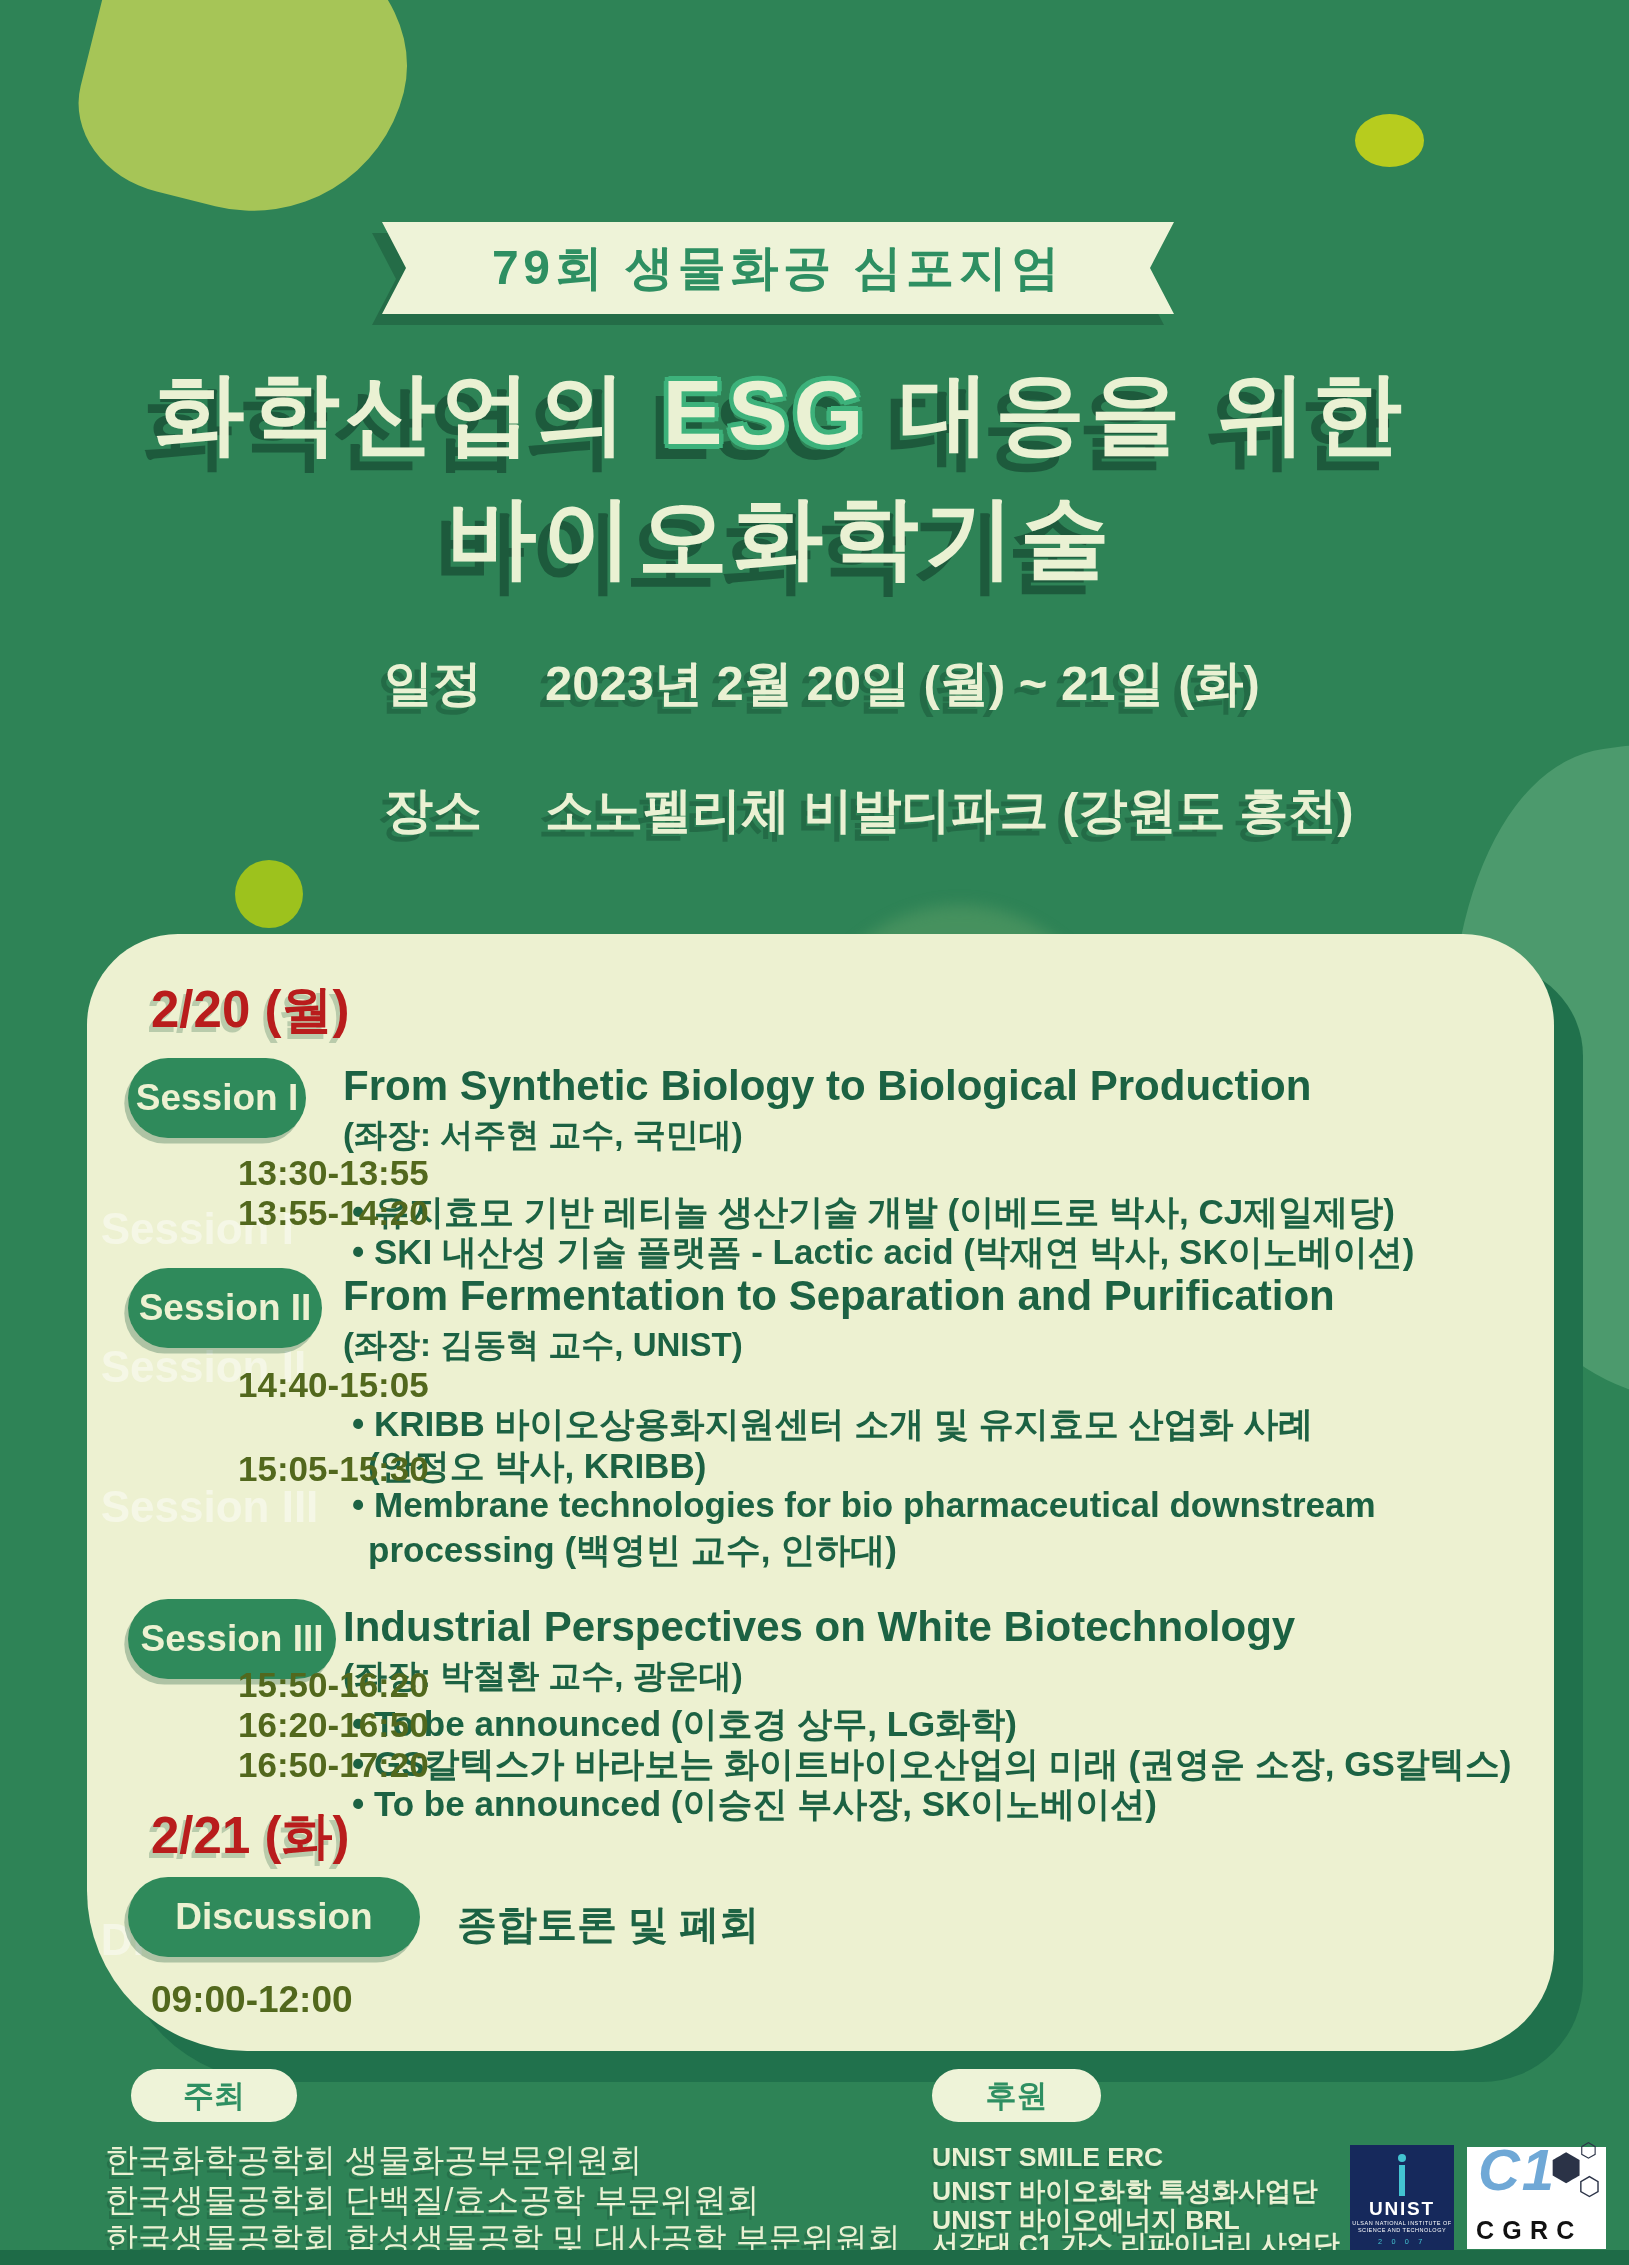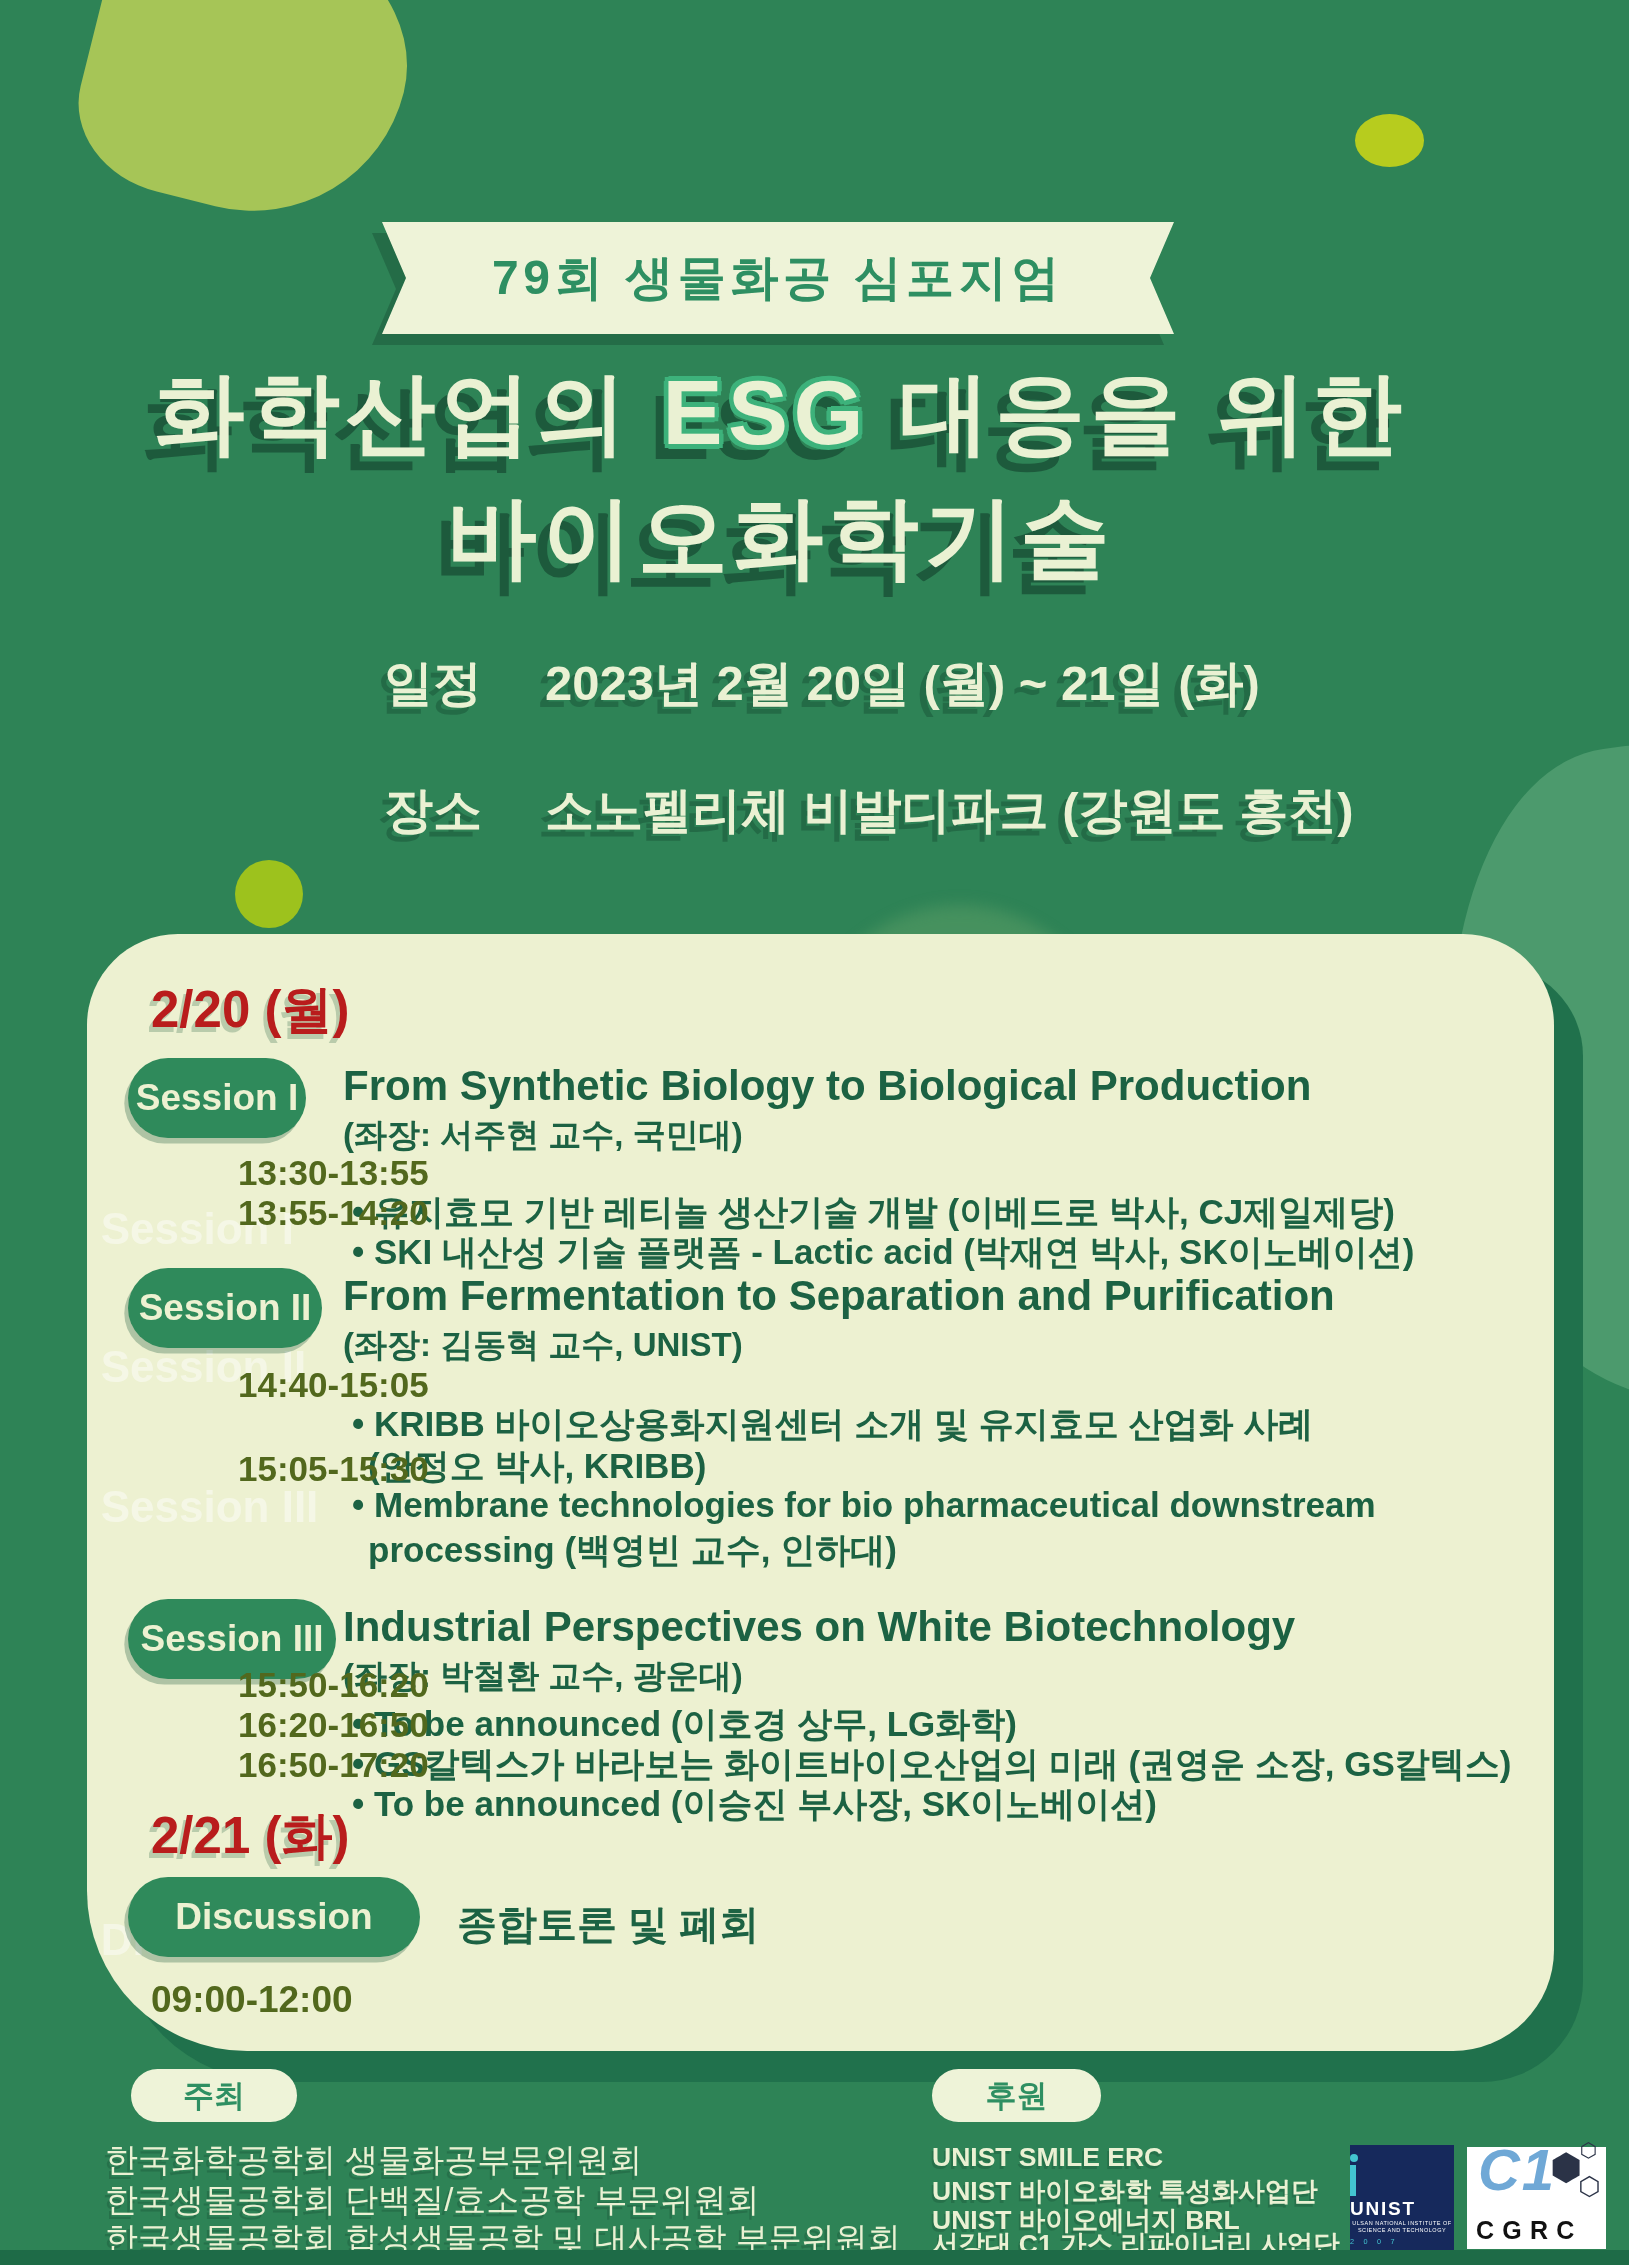--- a/index.html
+++ b/index.html
@@ -15,21 +15,21 @@
     border-radius:22% 78% 72% 46% / 34% 68% 78% 42%;transform:rotate(14deg);}
   .dot-topright{left:1355px;top:114px;width:69px;height:53px;background:#b7cc1e;border-radius:50%;}
   .dot-left{left:235px;top:860px;width:68px;height:68px;background:#9dc21d;border-radius:50%;}
   .globe{left:656px;top:773px;width:607px;height:881px;border-radius:50%;
     background:radial-gradient(closest-side,rgba(98,162,104,.55),rgba(98,162,104,.45) 68%,rgba(98,162,104,0) 72%);
     filter:blur(4.6px);}
   .swoosh-right{left:1448px;top:747px;width:384px;height:658px;background:#4c9a6d;
     border-radius:55% 45% 40% 60% / 60% 50% 55% 45%;transform:rotate(-8deg);}
 
   
-  .ribbon-wrap{left:382px;top:222px;width:792px;height:112px;
+  .ribbon-wrap{left:382px;top:222px;width:792px;height:92px;
     filter:drop-shadow(-9.1px 11px 0 rgba(25,85,56,.5));}
   .ribbon{width:100%;height:100%;background:#eef3d8;
     clip-path:polygon(0 0,100% 0,calc(100% - 24px) 50%,100% 100%,0 100%,24px 50%);
     display:flex;align-items:center;justify-content:center;}
   .ribbon-text{color:#2e8f62;font-size:48px;font-weight:bold;letter-spacing:4.6px;}
 
   
   .title-line{left:0;width:1562px;text-align:center;color:#eaf1d3;
     font-size:90px;font-weight:bold;letter-spacing:5.5px;white-space:nowrap;}
   .title-line1{top:353px;}
@@ -67,21 +67,21 @@
   
   .badge-pill{background:#eef3d8;border-radius:27.4px;height:53px;display:flex;
     align-items:center;justify-content:center;color:#2e8f62;font-size:31px;font-weight:bold;}
   .org-line{color:#eaf1d3;font-size:33px;font-weight:normal;white-space:nowrap;
     text-shadow:-2.7px 3.7px 0 rgba(27,88,58,.4);}
   .sponsor-line{color:#eaf1d3;font-size:26.5px;font-weight:bold;white-space:nowrap;
     text-shadow:-1.8px 2.7px 0 rgba(27,88,58,.4);}
 
   
   .unist-logo{left:1350px;top:2145px;width:104px;height:106px;background:#16295c;
-    display:flex;flex-direction:column;}
+    display:flex;flex-direction:column;align-items:center;}
   .unist-dot{width:8.2px;height:8.2px;background:#43c4d1;border-radius:50%;margin-top:9.1px;}
   .unist-line{width:5.5px;height:31px;background:#43c4d1;margin-top:2.7px;}
   .unist-word{color:#ffffff;font-size:19px;font-weight:bold;letter-spacing:1.8px;margin-top:1.8px;}
   .unist-sub{color:#ffffff;font-size:5.5px;letter-spacing:0.5px;line-height:7.3px;text-align:center;}
   .unist-year{color:#43c4d1;font-size:7.3px;letter-spacing:3.7px;margin-top:2.7px;}
   .c1-logo{left:1467px;top:2147px;width:139px;height:102px;background:#ffffff;}
   .c1-name{position:absolute;left:11px;top:-11px;color:#6fa8d6;font-size:58px;font-weight:bold;
     font-style:italic;letter-spacing:1.8px;}
   .c1-hex{position:absolute;color:#2b3347;line-height:1;}
   .c1-sub{position:absolute;left:9.1px;bottom:3.7px;color:#111111;font-size:25px;font-weight:bold;letter-spacing:8.2px;}

